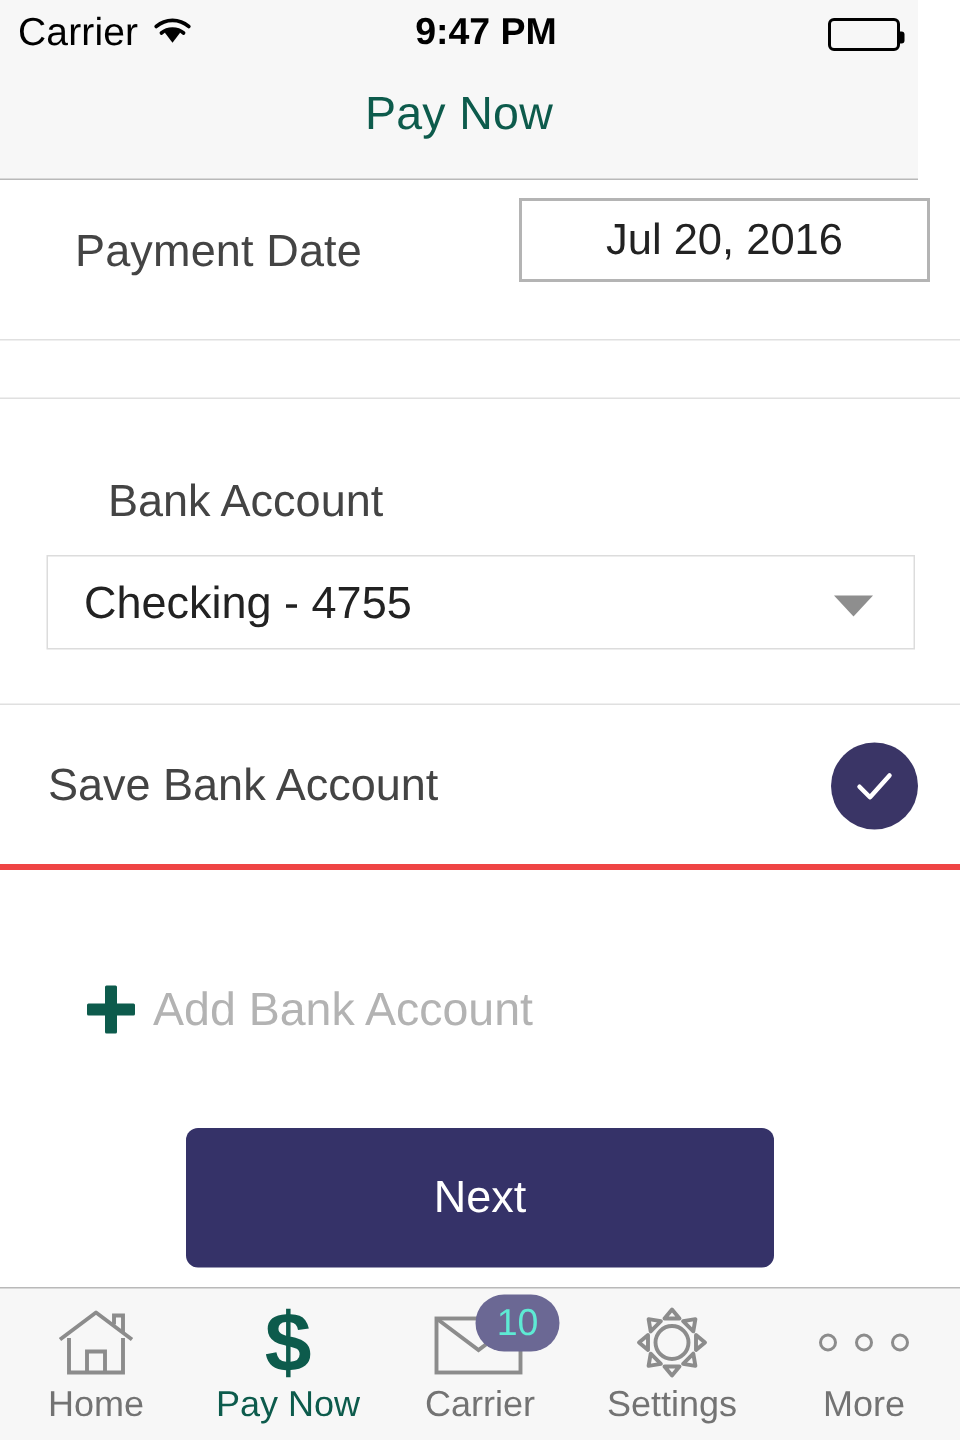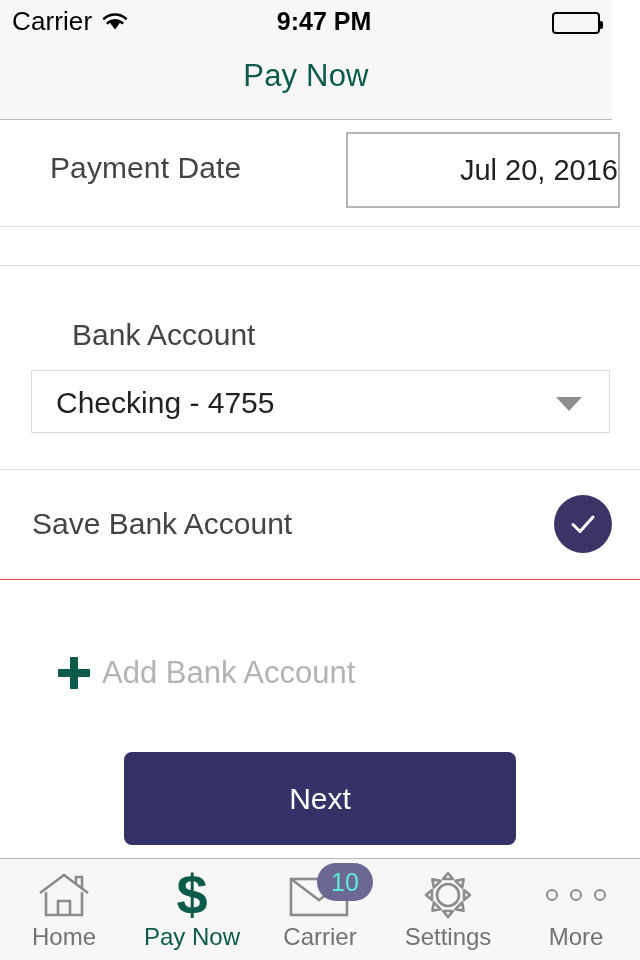--- a/index.html
+++ b/index.html
@@ -46,23 +46,23 @@
   
   .row-payment {
     position:absolute; top:120px; left:0; width:640px; height:107px;
     border-bottom:1px solid #e0e0e0;
   }
   .lbl-payment {
     position:absolute; left:50px; top:31px;
     font-size:30px; color:#444; letter-spacing:0.1px;
   }
   .date-box {
-    position:absolute; left:346px; top:12px; width:274px; height:76px;
+    position:absolute; left:346px; top:12px; width:274px; height:56px;
     border:2px solid #b4b4b4; background:#fff;
-    display:flex; align-items:center; justify-content:flex-end;
+    display:flex; align-items:center; justify-content:center;
   }
   .date-box span { font-size:29px; color:#222; }
 
   .row-spacer {
     position:absolute; top:227px; left:0; width:640px; height:39px;
     border-bottom:1px solid #e0e0e0;
   }
 
   .section-bank {
     position:absolute; top:266px; left:0; width:640px; height:204px;
@@ -82,21 +82,21 @@
   }
   .caret {
     position:absolute; right:27px; top:26px;
     width:0; height:0;
     border-left:13px solid transparent; border-right:13px solid transparent;
     border-top:14px solid #8e8e8e;
   }
 
   .row-save {
     position:absolute; top:470px; left:0; width:640px; height:110px;
-    border-bottom:1px solid #ef4444;
+    border-bottom:4px solid #ef4444;
   }
   .lbl-save {
     position:absolute; left:32px; top:37px;
     font-size:30px; color:#444;
   }
   .check-circle {
     position:absolute; right:28px; top:25px;
     width:58px; height:58px; border-radius:50%;
     background:#3a3566;
     display:flex; align-items:center; justify-content:center;

